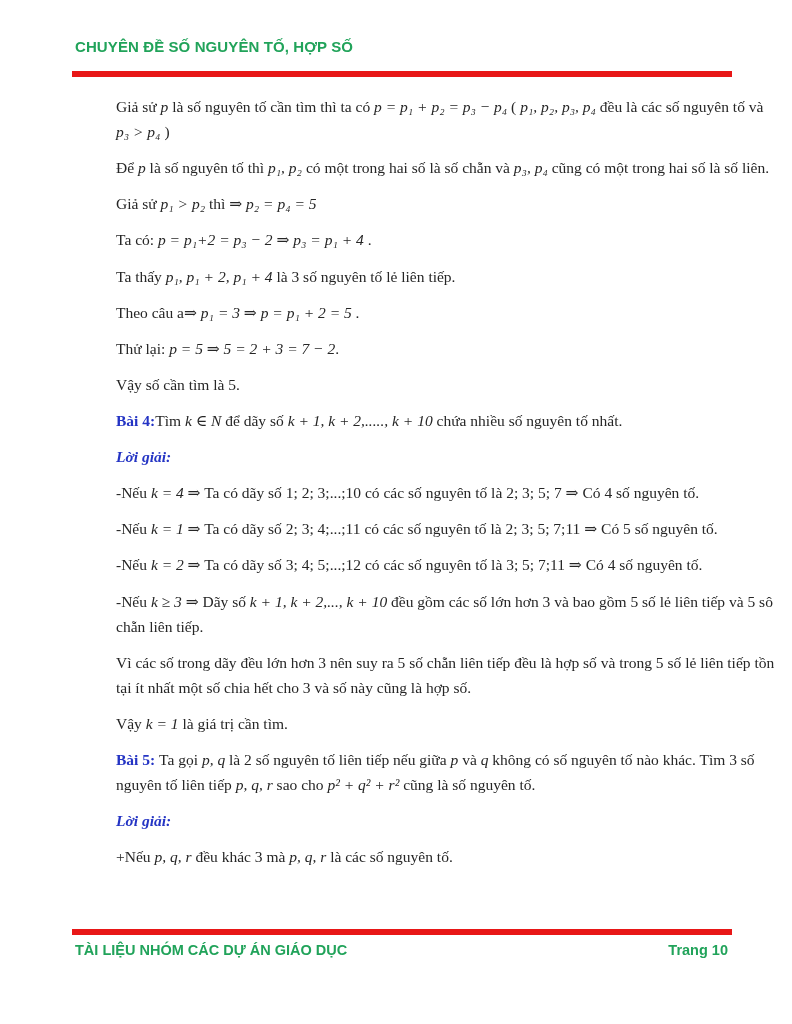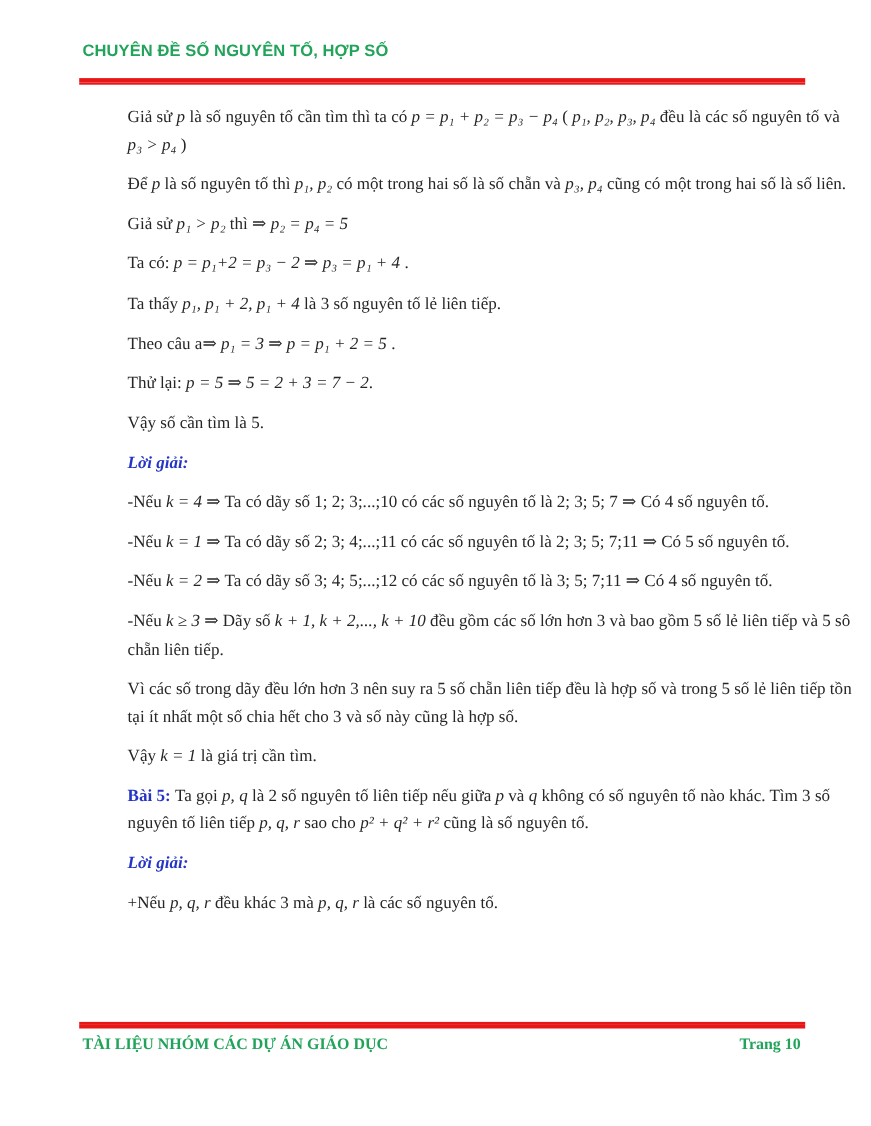--- a/index.html
+++ b/index.html
@@ -72,21 +72,21 @@
     border-bottom: 4px solid var(--red);
   }
   .footer {
     position: absolute;
     left: 75px;
     right: 56px;
     top: 942px;
     display: flex;
     justify-content: space-between;
     align-items: baseline;
-    font-family: Liberation Serif, serif;
+    font-family: Liberation Sans, sans-serif;
     font-weight: bold;
     font-size: 14.5px;
     color: var(--green);
     text-align: right;
   }
 </style>
 </head>
 <body>
 
 <div class="page">
@@ -95,20 +95,21 @@
 
   <div class="content">
       <p class="para"><span class="seg-plain">Giả sử </span><span class="seg-math">p</span><span class="seg-plain"> là số nguyên tố cần tìm thì ta có </span><span class="seg-math">p = p₁ + p₂ = p₃ − p₄</span><span class="seg-plain"> ( </span><span class="seg-math">p₁, p₂, p₃, p₄</span><span class="seg-plain"> đều là các số nguyên tố và </span><span class="seg-math">p₃ &gt; p₄</span><span class="seg-plain"> )</span></p>
       <p class="para"><span class="seg-plain">Để </span><span class="seg-math">p</span><span class="seg-plain"> là số nguyên tố thì </span><span class="seg-math">p₁, p₂</span><span class="seg-plain"> có một trong hai số là số chẵn và </span><span class="seg-math">p₃, p₄</span><span class="seg-plain"> cũng có một trong hai số là số liên.</span></p>
       <p class="para"><span class="seg-plain">Giả sử </span><span class="seg-math">p₁ &gt; p₂</span><span class="seg-plain"> thì </span><span class="seg-math">⇒ p₂ = p₄ = 5</span></p>
       <p class="para"><span class="seg-plain">Ta có: </span><span class="seg-math">p = p₁+2 = p₃ − 2 ⇒ p₃ = p₁ + 4</span><span class="seg-plain"> .</span></p>
       <p class="para"><span class="seg-plain">Ta thấy </span><span class="seg-math">p₁, p₁ + 2, p₁ + 4</span><span class="seg-plain"> là 3 số nguyên tố lẻ liên tiếp.</span></p>
       <p class="para"><span class="seg-plain">Theo câu a</span><span class="seg-math">⇒ p₁ = 3 ⇒ p = p₁ + 2 = 5</span><span class="seg-plain"> .</span></p>
       <p class="para"><span class="seg-plain">Thử lại:  </span><span class="seg-math">p = 5 ⇒ 5 = 2 + 3 = 7 − 2</span><span class="seg-plain">.</span></p>
       <p class="para"><span class="seg-plain">Vậy số cần tìm là 5.</span></p>
+      <p class="para"><span class="seg-label">Bài 4:</span><span class="seg-plain">Tìm </span><span class="seg-math">k ∈ N</span><span class="seg-plain"> để dãy số </span><span class="seg-math">k + 1, k + 2,....., k + 10</span><span class="seg-plain"> chứa nhiều số nguyên tố nhất.</span></p>
       <p class="para"><span class="seg-solution">Lời giải:</span></p>
       <p class="para"><span class="seg-plain">-Nếu </span><span class="seg-math">k = 4</span><span class="seg-plain"> ⇒ Ta có dãy số 1; 2; 3;...;10 có các số nguyên tố là 2; 3; 5; 7 ⇒ Có 4 số nguyên tố.</span></p>
       <p class="para"><span class="seg-plain">-Nếu </span><span class="seg-math">k = 1</span><span class="seg-plain"> ⇒ Ta có dãy số  2; 3; 4;...;11 có các số nguyên tố là 2; 3; 5; 7;11 ⇒ Có 5 số nguyên tố.</span></p>
       <p class="para"><span class="seg-plain">-Nếu </span><span class="seg-math">k = 2</span><span class="seg-plain"> ⇒ Ta có dãy số  3; 4; 5;...;12 có các số nguyên tố là 3; 5; 7;11 ⇒ Có 4 số nguyên tố.</span></p>
       <p class="para"><span class="seg-plain">-Nếu </span><span class="seg-math">k ≥ 3</span><span class="seg-plain"> ⇒ Dãy số </span><span class="seg-math">k + 1, k + 2,..., k + 10</span><span class="seg-plain"> đều gồm các số lớn hơn 3 và bao gồm 5 số lẻ liên tiếp và 5 sô chẵn liên tiếp.</span></p>
       <p class="para"><span class="seg-plain">Vì các số trong dãy đều lớn hơn 3 nên suy ra 5 số chẵn liên tiếp đều là hợp số và trong 5 số lẻ liên tiếp tồn tại ít nhất một số chia hết cho 3 và số này cũng là hợp số.</span></p>
       <p class="para"><span class="seg-plain">Vậy </span><span class="seg-math">k = 1</span><span class="seg-plain"> là giá trị cần tìm.</span></p>
       <p class="para"><span class="seg-label">Bài 5: </span><span class="seg-plain">Ta gọi </span><span class="seg-math">p, q</span><span class="seg-plain"> là 2 số nguyên tố liên tiếp nếu giữa </span><span class="seg-math">p</span><span class="seg-plain"> và </span><span class="seg-math">q</span><span class="seg-plain"> không có số nguyên tố nào khác. Tìm 3 số nguyên tố liên tiếp </span><span class="seg-math">p, q, r</span><span class="seg-plain"> sao cho </span><span class="seg-math">p² + q² + r²</span><span class="seg-plain"> cũng là số nguyên tố.</span></p>
       <p class="para"><span class="seg-solution">Lời giải:</span></p>
       <p class="para"><span class="seg-plain">+Nếu </span><span class="seg-math">p, q, r</span><span class="seg-plain"> đều khác 3 mà </span><span class="seg-math">p, q, r</span><span class="seg-plain"> là các số nguyên tố.</span></p>

